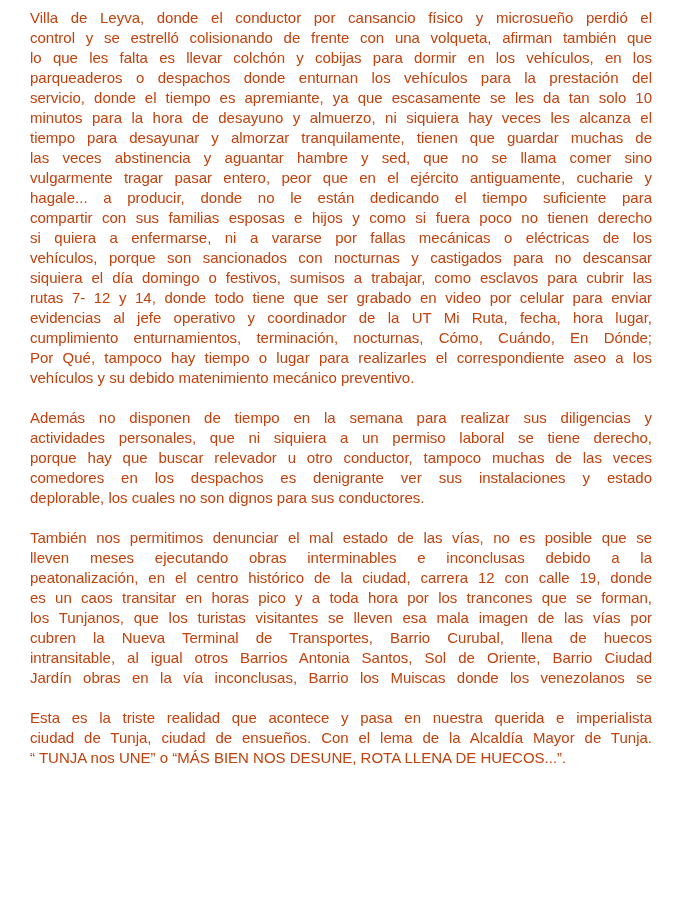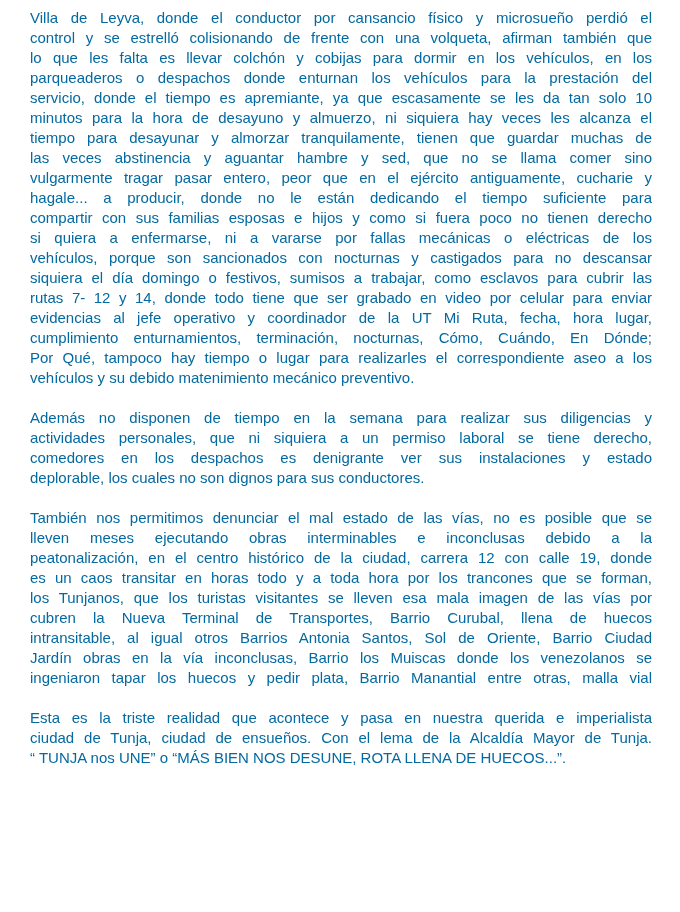--- a/index.html
+++ b/index.html
@@ -37,21 +37,21 @@
     white-space: normal;
   }
   .line.last {
     text-align-last: left;
     -moz-text-align-last: left;
   }
 </style>
 </head>
 <body>
 
-<div class="doc" style="background: rgb(255, 255, 255); color: #0369a1;">
+<div class="doc" style="background: rgb(255, 255, 255); color: #c2410c;">
   <div id="doc-body">
       <div class="para">
         <div class="line">Villa de Leyva, donde el conductor por cansancio físico y microsueño perdió el</div>
         <div class="line">control y se estrelló colisionando de frente con una volqueta, afirman también que</div>
         <div class="line">lo que les falta es llevar colchón y cobijas para dormir en los vehículos, en los</div>
         <div class="line">parqueaderos o despachos donde enturnan los vehículos para la prestación del</div>
         <div class="line">servicio, donde el tiempo es apremiante, ya que escasamente se les da tan solo 10</div>
         <div class="line">minutos para la hora de desayuno y almuerzo, ni siquiera hay veces les alcanza el</div>
         <div class="line">tiempo para desayunar y almorzar tranquilamente, tienen que guardar muchas de</div>
         <div class="line">las veces abstinencia y aguantar hambre y sed, que no se llama comer sino</div>
@@ -63,33 +63,33 @@
         <div class="line">siquiera el día domingo o festivos, sumisos a trabajar, como esclavos para cubrir las</div>
         <div class="line">rutas 7- 12 y 14, donde todo tiene que ser grabado en video por celular para enviar</div>
         <div class="line">evidencias al jefe operativo y coordinador de la UT Mi Ruta, fecha, hora lugar,</div>
         <div class="line">cumplimiento enturnamientos, terminación, nocturnas, Cómo, Cuándo, En Dónde;</div>
         <div class="line">Por Qué, tampoco hay tiempo o lugar para realizarles el correspondiente aseo a los</div>
         <div class="line last">vehículos y su debido matenimiento mecánico preventivo.</div>
       </div>
       <div class="para">
         <div class="line">Además no disponen de tiempo en la semana para realizar sus diligencias y</div>
         <div class="line">actividades personales, que ni siquiera a un permiso laboral se tiene derecho,</div>
+        <div class="line">porque hay que buscar relevador u otro conductor, tampoco muchas de las veces</div>
         <div class="line">comedores en los despachos es denigrante ver sus instalaciones y estado</div>
         <div class="line last">deplorable, los cuales no son dignos para sus conductores.</div>
       </div>
       <div class="para">
         <div class="line">También nos permitimos denunciar el mal estado de las vías, no es posible que se</div>
         <div class="line">lleven meses ejecutando obras interminables e inconclusas debido a la</div>
         <div class="line">peatonalización, en el centro histórico de la ciudad, carrera 12 con calle 19, donde</div>
-        <div class="line">es un caos transitar en horas todo y a toda hora por los trancones que se forman,</div>
+        <div class="line">es un caos transitar en horas pico y a toda hora por los trancones que se forman,</div>
         <div class="line">los Tunjanos, que los turistas visitantes se lleven esa mala imagen de las vías por</div>
         <div class="line">cubren la Nueva Terminal de Transportes, Barrio Curubal, llena de huecos</div>
         <div class="line">intransitable, al igual otros Barrios Antonia Santos, Sol de Oriente, Barrio Ciudad</div>
         <div class="line">Jardín obras en la vía inconclusas, Barrio los Muiscas donde los venezolanos se</div>
-        <div class="line">ingeniaron tapar los huecos y pedir plata, Barrio Manantial entre otras, malla vial</div>
       </div>
       <div class="para">
         <div class="line">Esta es la triste realidad que acontece y pasa en nuestra querida e imperialista</div>
         <div class="line">ciudad de Tunja, ciudad de ensueños. Con el lema de la Alcaldía Mayor de Tunja.</div>
         <div class="line last">“ TUNJA nos UNE” o “MÁS BIEN NOS DESUNE, ROTA LLENA DE HUECOS...”.</div>
       </div>
     </div>
 </div>
 
 </body></html>

